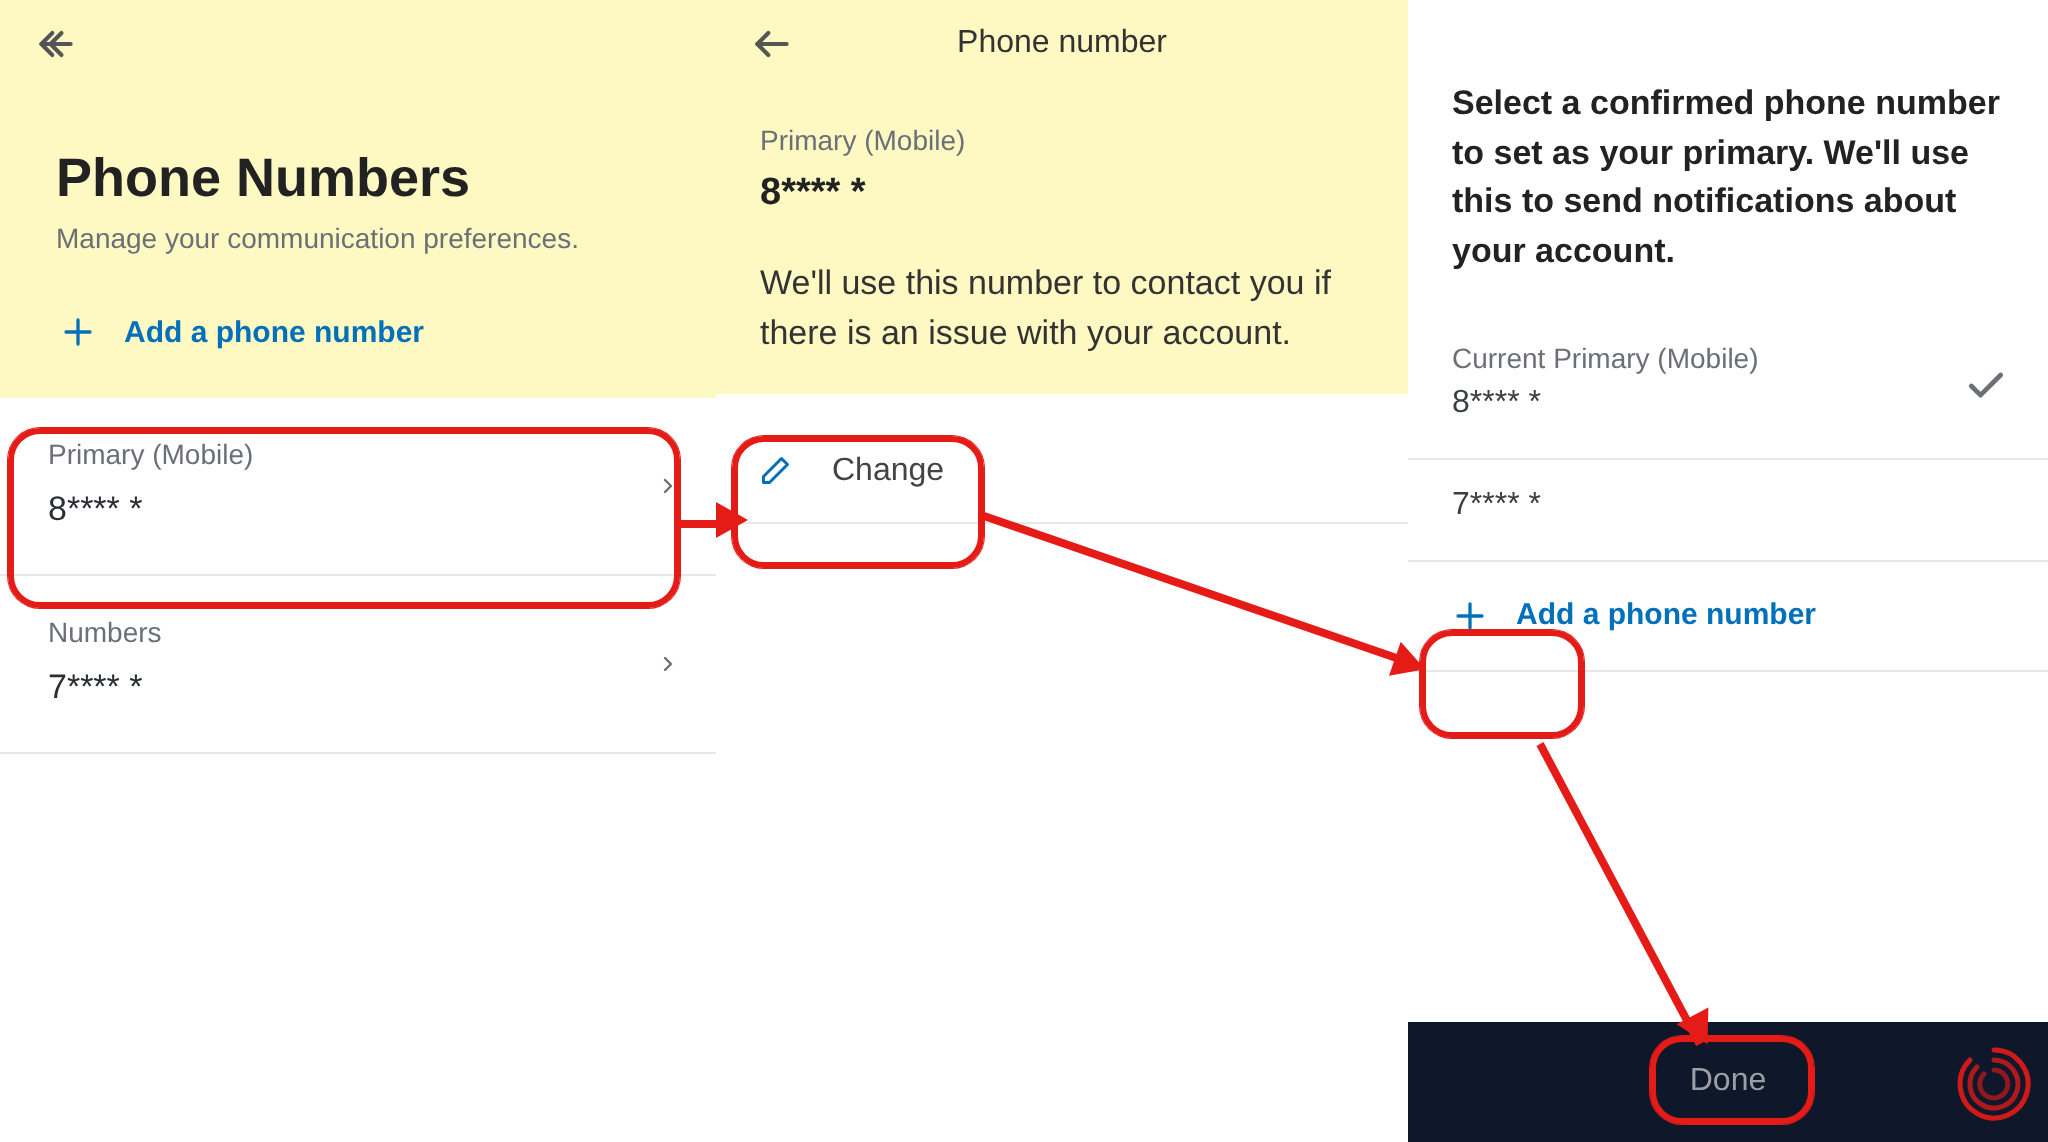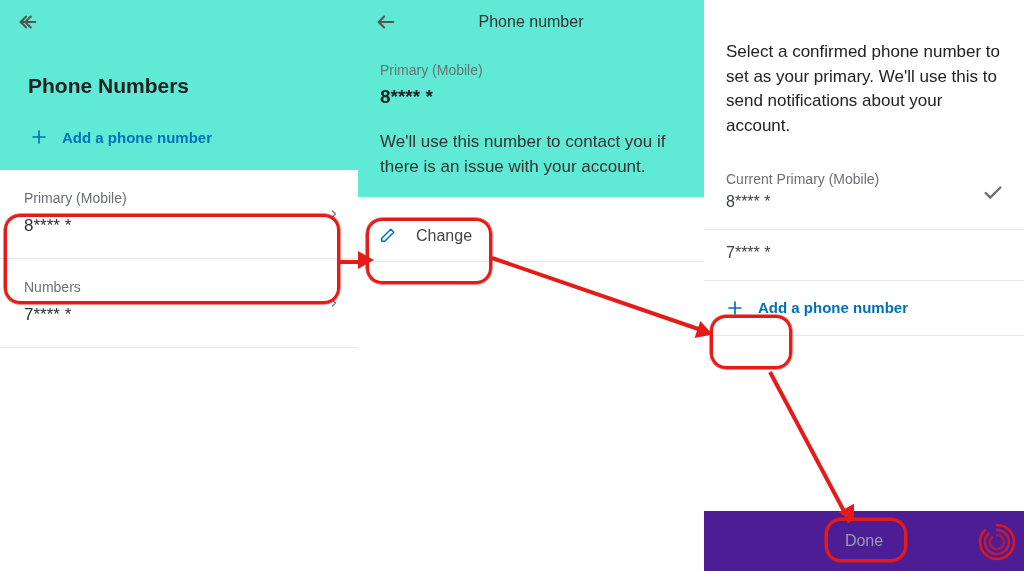--- a/index.html
+++ b/index.html
@@ -20,21 +20,21 @@
   .panel {
     position: relative;
     height: 100%;
     display: flex;
     flex-direction: column;
   }
   .panel-left { width: 358px; }
   .panel-mid  { width: 346px; }
   .panel-right{ width: 320px; }
 
-  .header-gray { background: #5eead4; }
+  .header-gray { background: #fef9c3; }
   .header-white { background: #fff; }
 
   .top-bar {
     height: 44px;
     display: flex;
     align-items: center;
     padding: 0 14px;
     gap: 10px;
   }
   .top-bar .title {
@@ -47,21 +47,21 @@
     width: 28px; height: 28px;
     display: flex; align-items: center; justify-content: center;
     color: #555;
   }
   svg { display: block; }
 
   
   .left-head {
     padding: 16px 28px 24px 28px;
   }
-  .left-head h1 { font-size: 21px; font-weight: 700; margin-top: 14px; }
+  .left-head h1 { font-size: 27px; font-weight: 700; margin-top: 14px; }
   .left-head p { font-size: 14px; color: #6b6f76; margin-top: 6px; }
   .add-row {
     display: flex; align-items: center; gap: 12px;
     margin-top: 30px;
     color: #0070ba;
     font-weight: 600;
     font-size: 15px;
   }
   .add-row .plus { color:#0070ba; width:22px; display:flex; justify-content:center; }
   .list-area { background:#fff; }
@@ -98,21 +98,21 @@
     font-size:16px;
     background:#fff;
     margin: 10px 0 0 0;
   }
 
   
   .right-head {
     padding: 0 22px 18px 22px;
   }
   .right-head h2 {
-    font-size: 17px; font-weight: 400; line-height: 1.45;
+    font-size: 17px; font-weight: 700; line-height: 1.45;
     margin-top: 40px;
   }
   .right-list .row {
     position: relative;
     padding: 14px 29px 18px 22px;
     border-bottom: 1px solid #e5e7ea;
   }
   .right-list .row .lbl { font-size: 14px; color:#6b6f76; }
   .right-list .row .val { font-size: 16px; color:#3a3f44; margin-top: 6px; }
   .right-list .row .check {
@@ -121,21 +121,21 @@
   }
   .right-add {
     display:flex; align-items:center; gap:14px;
     padding: 18px 22px;
     color:#0070ba; font-weight:600; font-size:15px;
     border-bottom: 1px solid #e5e7ea;
   }
   .done-bar {
     margin-top: auto;
     height: 60px;
-    background:#4c1d95;
+    background:#0f172a;
     display:flex; align-items:center; justify-content:center;
     color:#9a9fa5; font-size:16px;
   }
 
   
   .ann {
     position:absolute;
     border: 3.5px solid #e41b17;
     border-radius: 16px;
     pointer-events: none;
@@ -179,20 +179,21 @@
               <line x1="9" y1="12" x2="21" y2="12" opacity="0"></line>
             </svg>
           <svg width="22" height="22" viewBox="0 0 24 24" fill="none" stroke="#555" stroke-width="2.2" stroke-linecap="round" stroke-linejoin="round" style="margin-left:-22px">
               <line x1="4" y1="12" x2="20" y2="12"></line>
               <polyline points="10 6 4 12 10 18"></polyline>
             </svg>
         </div>
       </div>
       <div class="left-head">
         <h1>Phone Numbers</h1>
+        <p>Manage your communication preferences.</p>
         <div class="add-row">
           <span class="plus">
             <svg width="18" height="18" viewBox="0 0 24 24" fill="none" stroke="#0070ba" stroke-width="2.2" stroke-linecap="round">
                 <line x1="12" y1="4" x2="12" y2="20"></line>
                 <line x1="4" y1="12" x2="20" y2="12"></line>
               </svg>
           </span>
           <span>Add a phone number</span>
         </div>
       </div>

